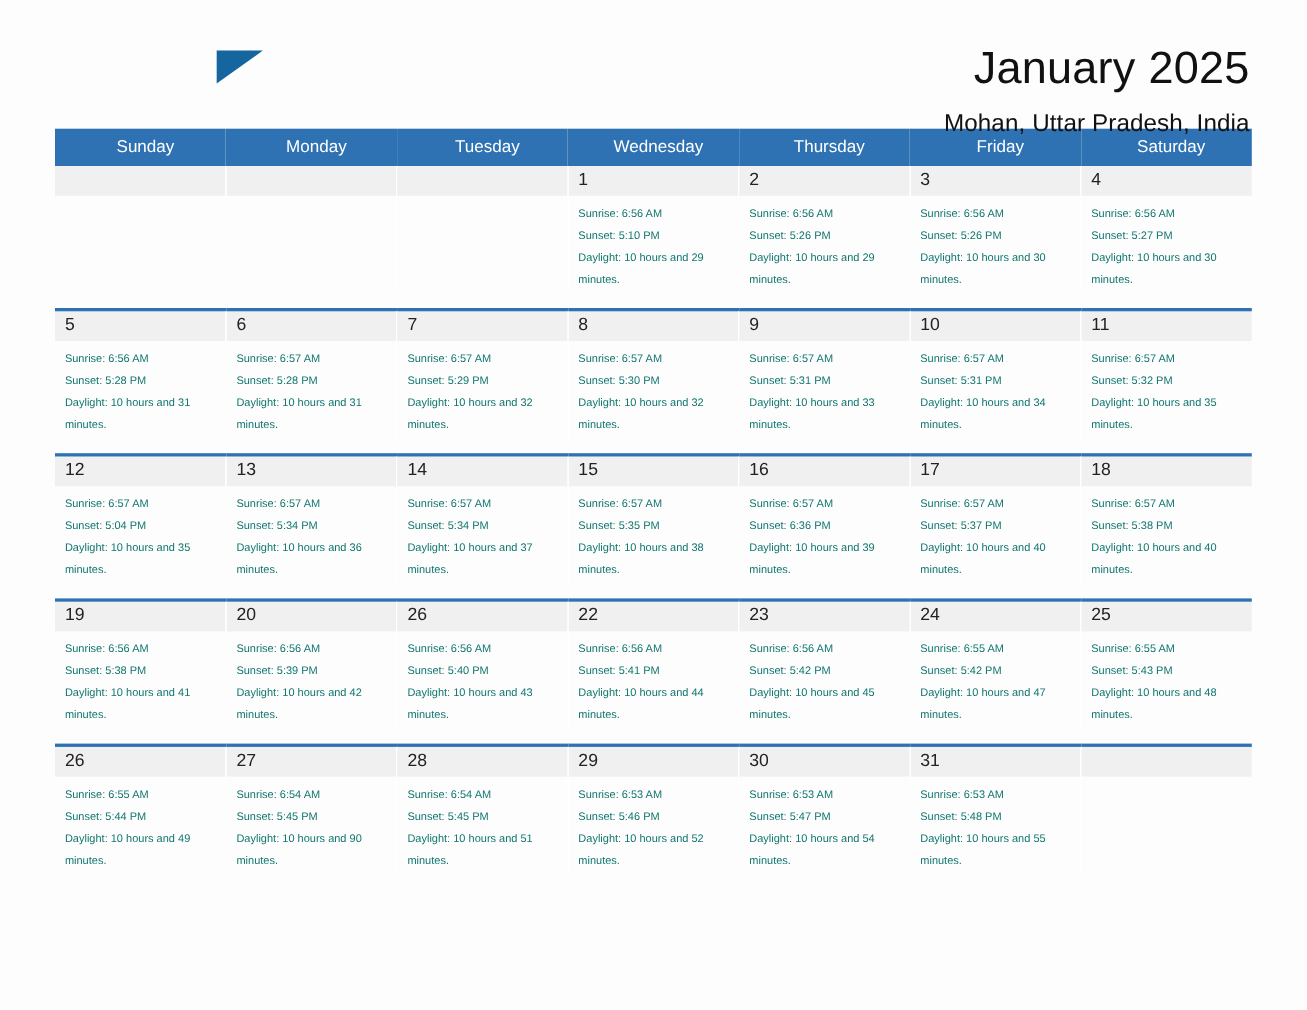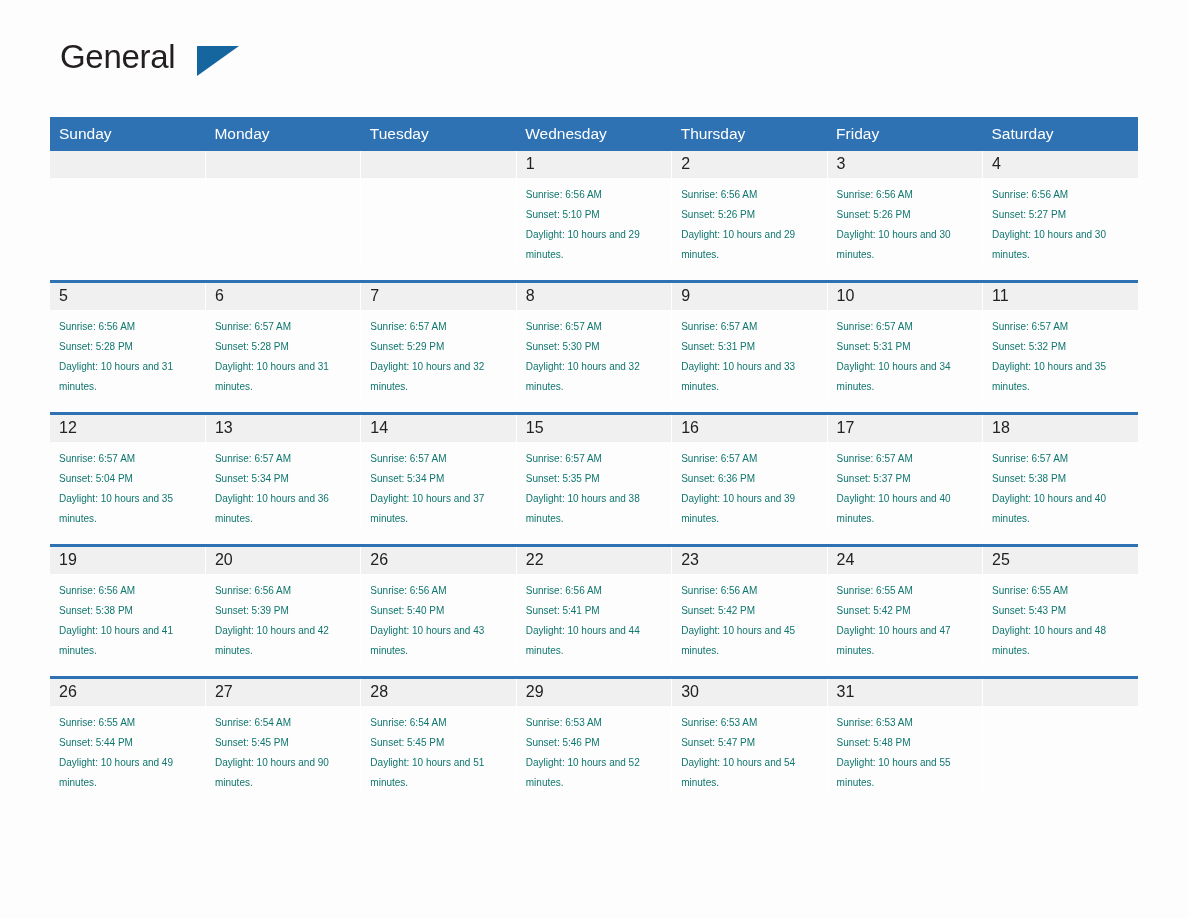--- a/index.html
+++ b/index.html
@@ -88,21 +88,21 @@
   table.cal {
     border-collapse: collapse;
     width: 1088px;
     table-layout: fixed;
   }
   table.cal th {
     background: #2e72b3;
     color: #ffffff;
     font-weight: normal;
     font-size: 15.5px;
-    text-align: left;
+    text-align: center;
     padding: 8px 0 8px 9px;
     height: 18px;
     border: none;
   }
   td.daycell {
     vertical-align: top;
     padding: 0;
     border-top: 3px solid #2e72b3;
     border-right: 1px solid #ffffff;
     background: #fdfdfd;
@@ -133,22 +133,25 @@
 
   .spacer-row td { height: 12px; border: none; background: #fdfdfd; padding: 0; }
 </style>
 </head>
 <body>
 
 <div class="page">
 
   <div class="header">
     <div class="brand">
-      <span class="brand-general">General</span>
       <span class="brand-triangle"></span>
+    </div>
+    <div class="title-block">
+      <h1 class="cal-title">January 2025</h1>
+      <div class="cal-location">Mohan, Uttar Pradesh, India</div>
     </div>
   </div>
 
   <div class="calendar">
     <table class="cal">
       <thead>
         <tr id="weekday-row">
             <th>Sunday</th>
             <th>Monday</th>
             <th>Tuesday</th>

